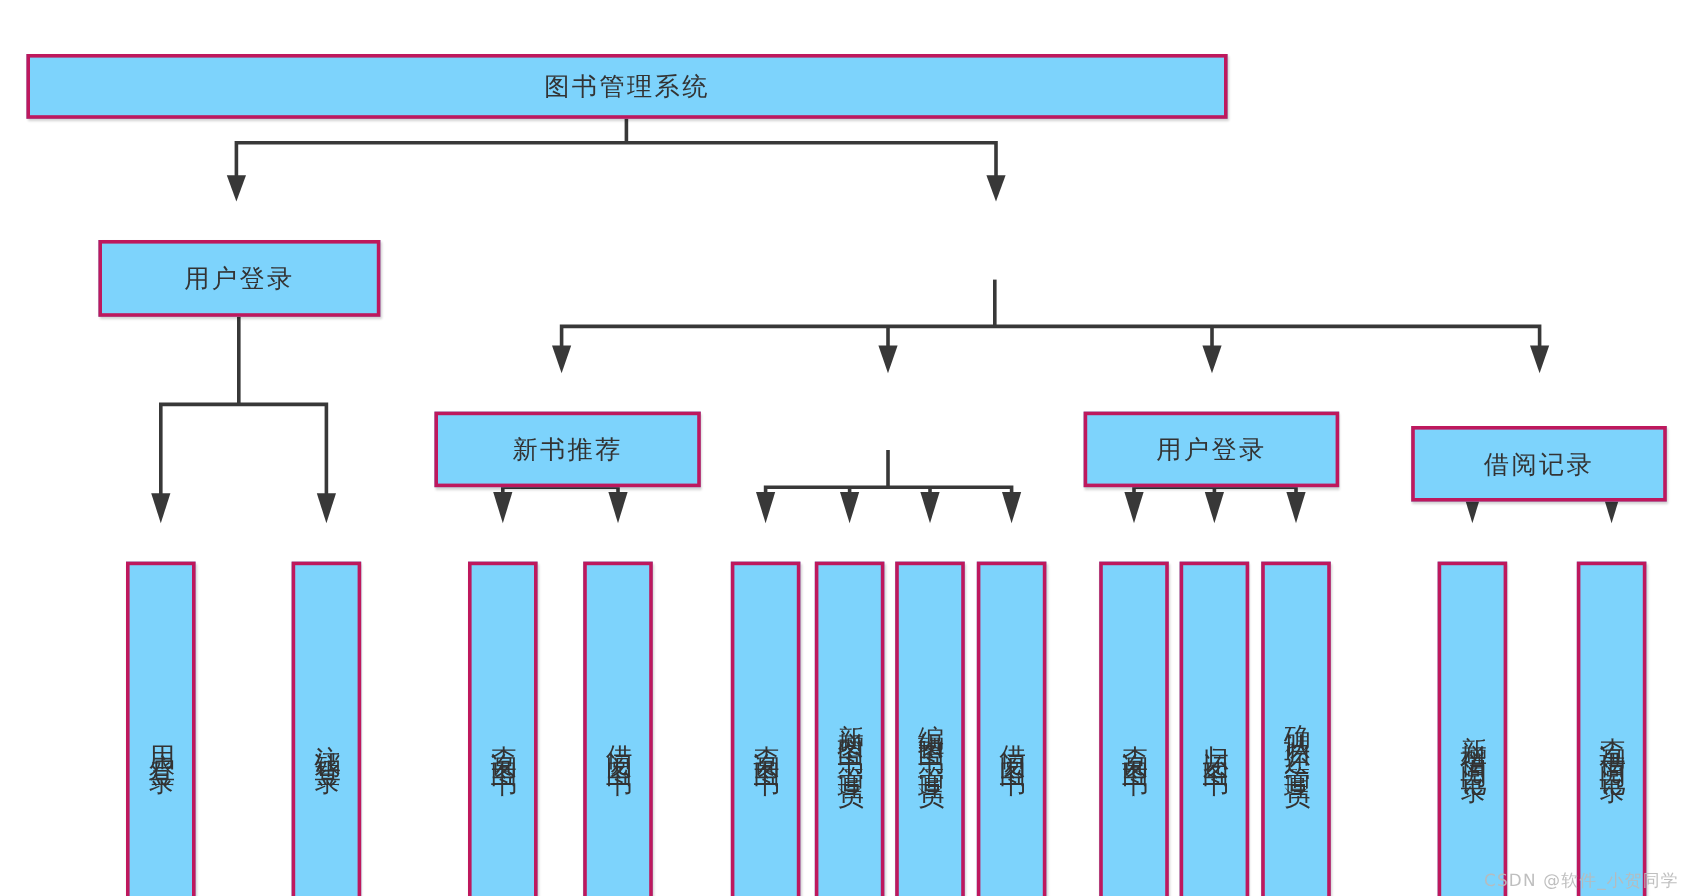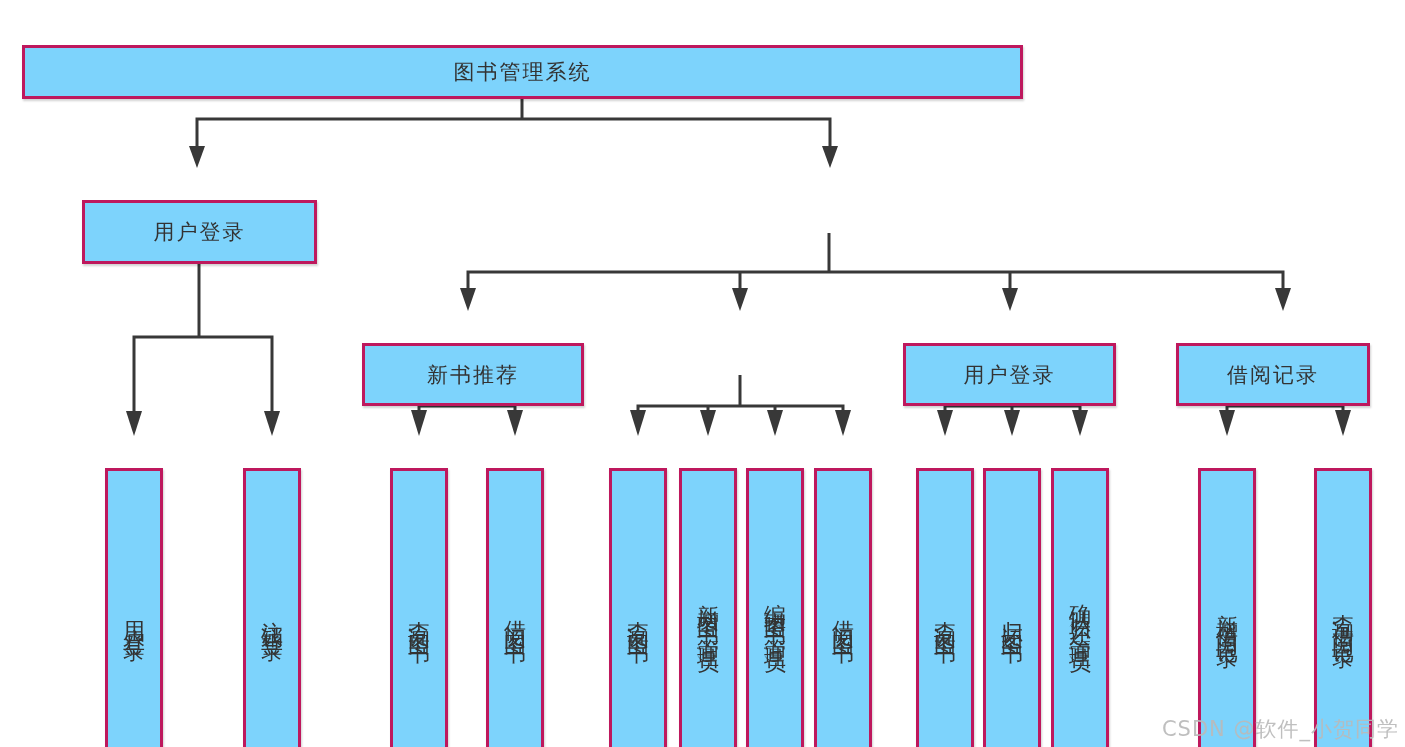--- a/index.html
+++ b/index.html
@@ -42,21 +42,21 @@
     text-orientation: mixed;
     font-size: 22px;
     line-height: 1;
     letter-spacing: 7px;
     color: #333333;
   }
   .watermark {
     position: absolute;
     right: 6px;
     bottom: 4px;
-    font-size: 21px;
+    font-size: 14px;
     color: rgba(186, 186, 186, 0.92);
     letter-spacing: 1px;
     white-space: nowrap;
     z-index: 20;
   }
 </style>
 </head>
 <body>
 
 <div id="canvas">
@@ -135,21 +135,21 @@
       <polygon points="1335,410 1351,410 1343,436"></polygon>
     </g>
   </svg>
 
   <div class="node hnode" style="left:22px; top:14px; width:1001px; height:54px;">图书管理系统</div>
 
   <div class="node hnode" style="left:82px; top:169px; width:235px; height:64px;">用户登录</div>
 
   <div class="node hnode" style="left:362px; top:312px; width:222px; height:63px;">新书推荐</div>
   <div class="node hnode" style="left:903px; top:312px; width:213px; height:63px;">用户登录</div>
-  <div class="node hnode" style="left:1176px; top:312px; width:194px; height:63px;text-align:center;">借阅记录</div>
+  <div class="node hnode" style="left:1176px; top:324px; width:213px; height:63px;text-align:center;">借阅记录</div>
 
   <div class="node vnode" style="left:105px; top:437px; width:58px; height:298px;">
     <span class="vlabel">用户登录</span>
   </div>
   <div class="node vnode" style="left:243px; top:437px; width:58px; height:298px;">
     <span class="vlabel">注销登录</span>
   </div>
 
   <div class="node vnode" style="left:390px; top:437px; width:58px; height:298px;">
     <span class="vlabel">查询图书</span>

